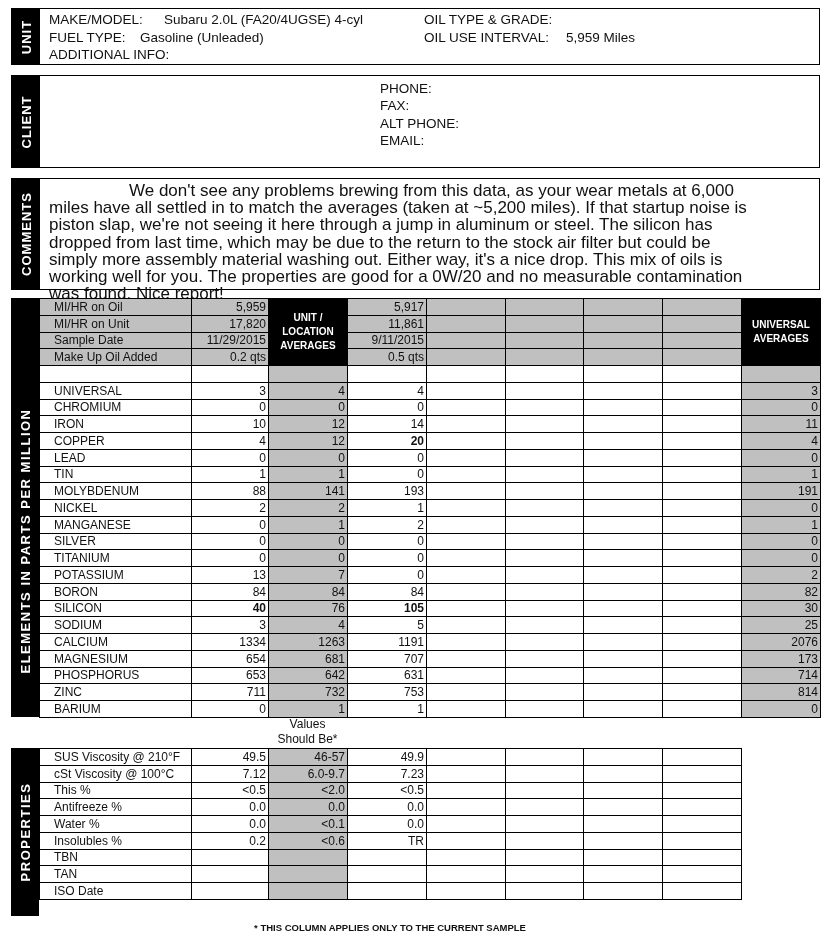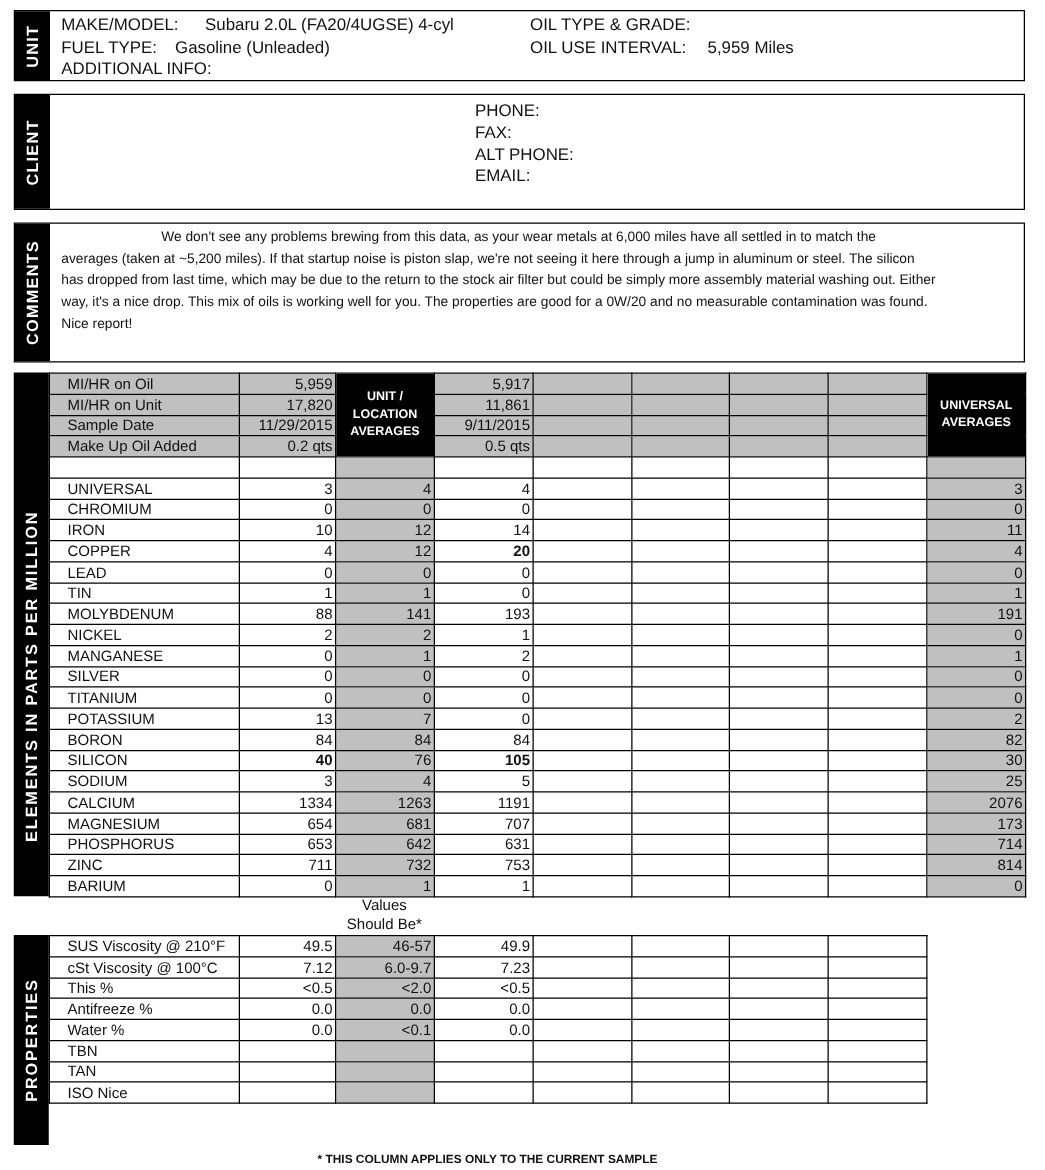--- a/index.html
+++ b/index.html
@@ -4,21 +4,21 @@
 <style>
   * { box-sizing: border-box; margin: 0; padding: 0; }
   body { width: 836px; height: 936px; background: #ffffff; font-family: "Liberation Sans", sans-serif; color: #111; position: relative; overflow: hidden; }
   .panel { position: absolute; left: 11px; width: 809px; border: 1px solid #000; background: #fff; }
   .side { position: absolute; left: 0; top: 0; bottom: 0; width: 28px; background: #000; color: #fff; }
   .side span { position: absolute; left: 50%; top: 50%; transform: translate(-50%,-50%) rotate(-90deg); white-space: nowrap; font-weight: bold; font-size: 13px; letter-spacing: 1px; }
   #unit { top: 8px; height: 57px; }
   #client { top: 75px; height: 93px; }
   #comments { top: 178px; height: 112px; }
   .f { position: absolute; font-size: 13.5px; white-space: nowrap; }
-  .comment-text { position: absolute; left: 37px; top: 3px; width: 700px; font-size: 11px; line-height: 17.2px; }
+  .comment-text { position: absolute; left: 37px; top: 3px; width: 700px; font-size: 17px; line-height: 17.2px; }
   .comment-text .indent { display: inline-block; width: 80px; }
 
   .grid-side { position: absolute; left: 11px; width: 28px; background: #000; color: #fff; }
   .grid-side span { position: absolute; left: 50%; top: 50%; transform: translate(-50%,-50%) rotate(-90deg); white-space: nowrap; font-weight: bold; font-size: 13px; letter-spacing: 1.5px; }
   table.g { position: absolute; left: 39px; border-collapse: collapse; table-layout: fixed; }
   table.g td { border: 1px solid #000; height: 16.75px; font-size: 12px; padding: 0 2px; white-space: nowrap; overflow: hidden; }
   table.g td.lbl { text-align: left; padding-left: 14px; }
   table.g td.num { text-align: right; }
   table.g td.gray { background: #c0c0c0; }
   table.g td.b { font-weight: bold; }
@@ -421,41 +421,51 @@
         <td class="lbl">Water %</td>
         <td class="num">0.0</td>
         <td class="num gray">&lt;0.1</td>
         <td class="num">0.0</td>
         <td></td>
         <td></td>
         <td></td>
         <td></td>
       </tr>
       <tr>
+        <td class="lbl">Insolubles %</td>
+        <td class="num">0.2</td>
+        <td class="num gray">&lt;0.6</td>
+        <td class="num">TR</td>
+        <td></td>
+        <td></td>
+        <td></td>
+        <td></td>
+      </tr>
+      <tr>
         <td class="lbl">TBN</td>
         <td class="num"></td>
         <td class="num gray"></td>
         <td class="num"></td>
         <td></td>
         <td></td>
         <td></td>
         <td></td>
       </tr>
       <tr>
         <td class="lbl">TAN</td>
         <td class="num"></td>
         <td class="num gray"></td>
         <td class="num"></td>
         <td></td>
         <td></td>
         <td></td>
         <td></td>
       </tr>
       <tr>
-        <td class="lbl">ISO Nice</td>
+        <td class="lbl">ISO Date</td>
         <td class="num"></td>
         <td class="num gray"></td>
         <td class="num"></td>
         <td></td>
         <td></td>
         <td></td>
         <td></td>
       </tr>
     </tbody>
 </table>

